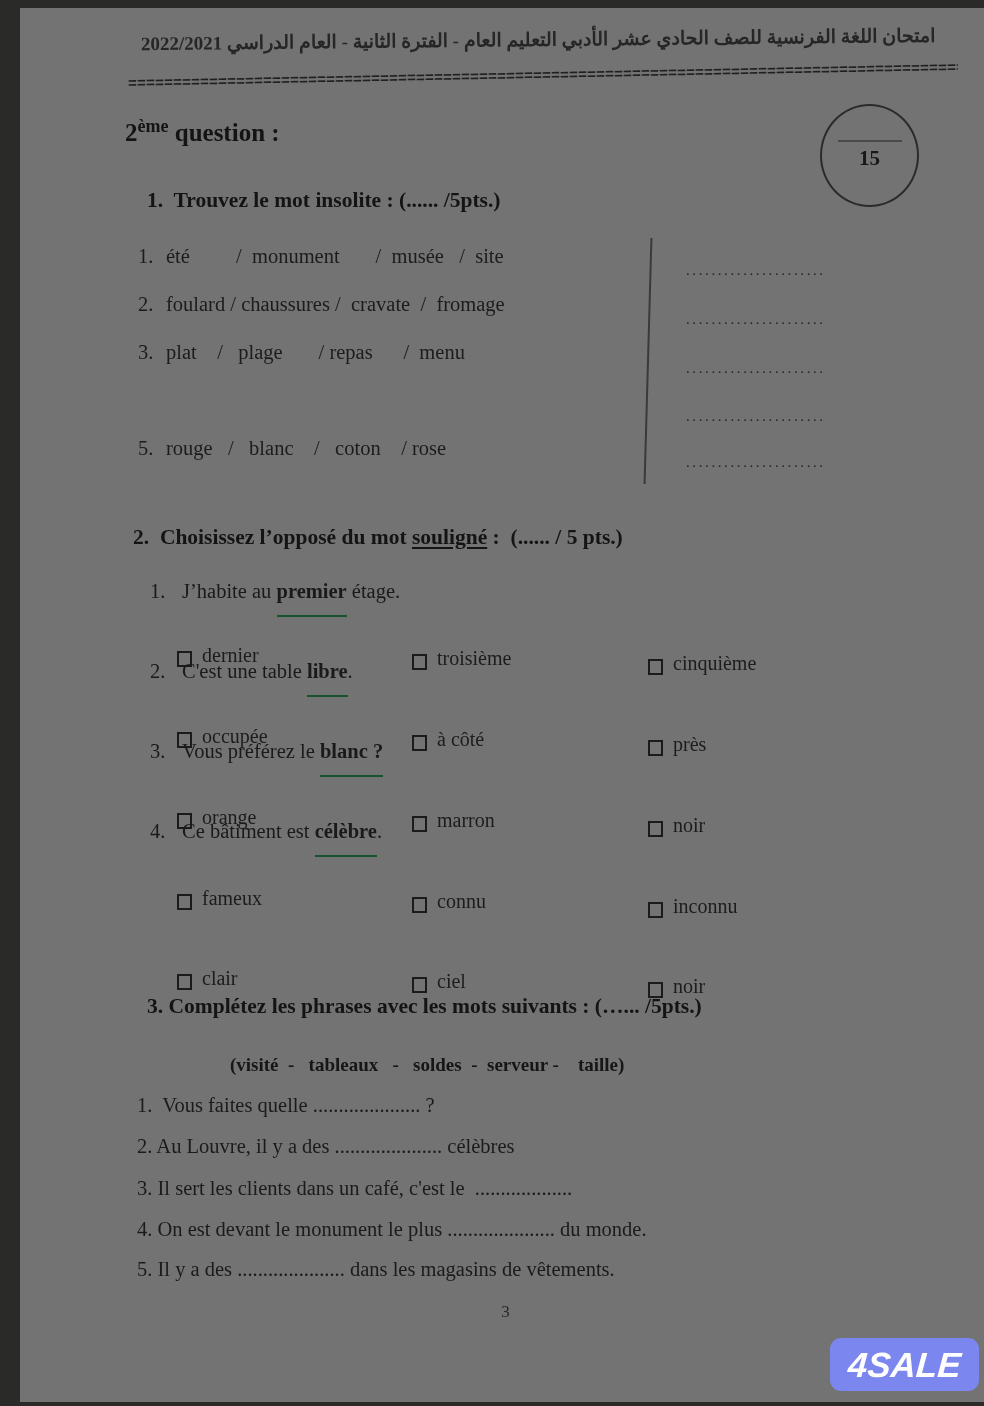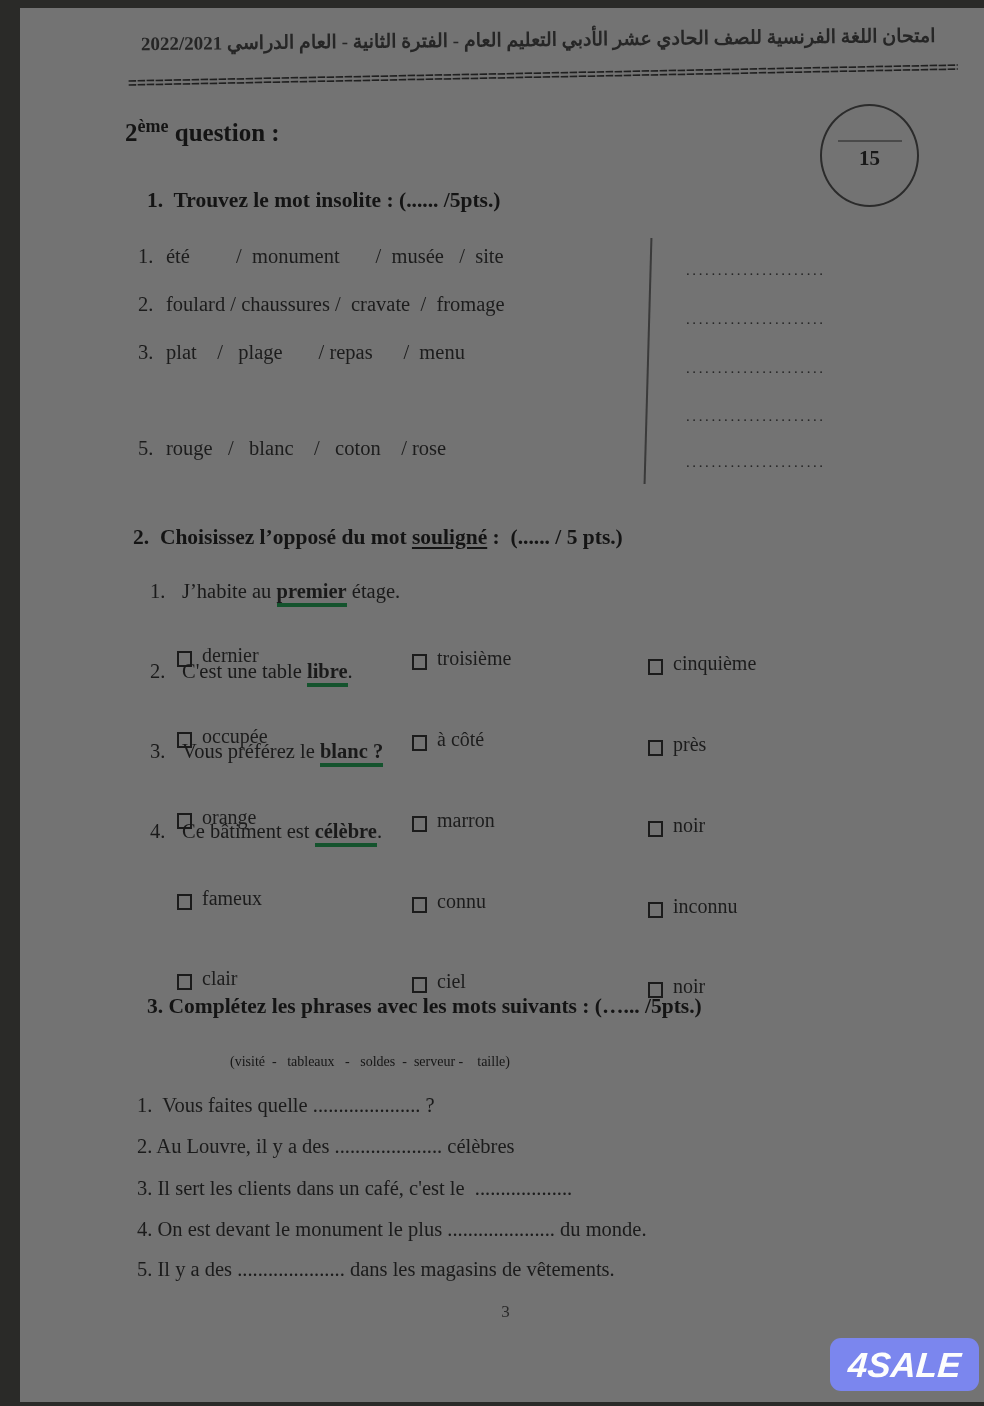--- a/index.html
+++ b/index.html
@@ -58,34 +58,34 @@
   }
   .ans-dots {
     left:666px; width:172px; height:16px;
     font-size:15px; letter-spacing:2.6px; color:#262626;
     white-space:nowrap; overflow:hidden;
   }
 
   
   .s2-sentence { left:130px; font-size:20.5px; white-space:pre; color:#1a1a1a; }
   .s2-num { display:inline-block; width:32px; }
-  .s2-key { font-weight:bold; border-bottom:4px solid #14532d; padding-bottom:1px; }
+  .s2-key { font-weight:bold; border-bottom:2px solid #14532d; padding-bottom:13px; }
   .opt-row { left:157px; width:760px; display:flex; font-size:20px; color:#1c1c1c; }
   .opt { display:flex; align-items:flex-end; }
   .opt-1 { width:235px; }
   .opt-2 { width:236px; transform:translateY(3px); }
   .opt-3 { transform:translateY(8px);margin-top:24px; }
   .cb {
     display:inline-block; width:15px; height:16px;
     border:2.4px solid #1b1b1b; margin:4px 10px 0 0; background:transparent;
     flex:none;
   }
 
   
-  .word-bank { left:210px; top:1046px; font-size:14px; font-weight:normal; white-space:pre; color:#161616; }
+  .word-bank { left:210px; top:1046px; font-size:19px; font-weight:bold; white-space:pre; color:#161616; }
   .s3-sentence { left:117px; font-size:20.5px; white-space:pre; color:#1b1b1b; }
 
   .page-num { left:0; top:1294px; width:100%; text-align:center; font-size:17px; color:#2a2a2a; }
 
   .badge {
     left:810px; top:1330px; width:149px; height:53px;
     background:#7b86ee; border-radius:11px;
     display:flex; align-items:center; justify-content:center;
   }
   .badge-text {

